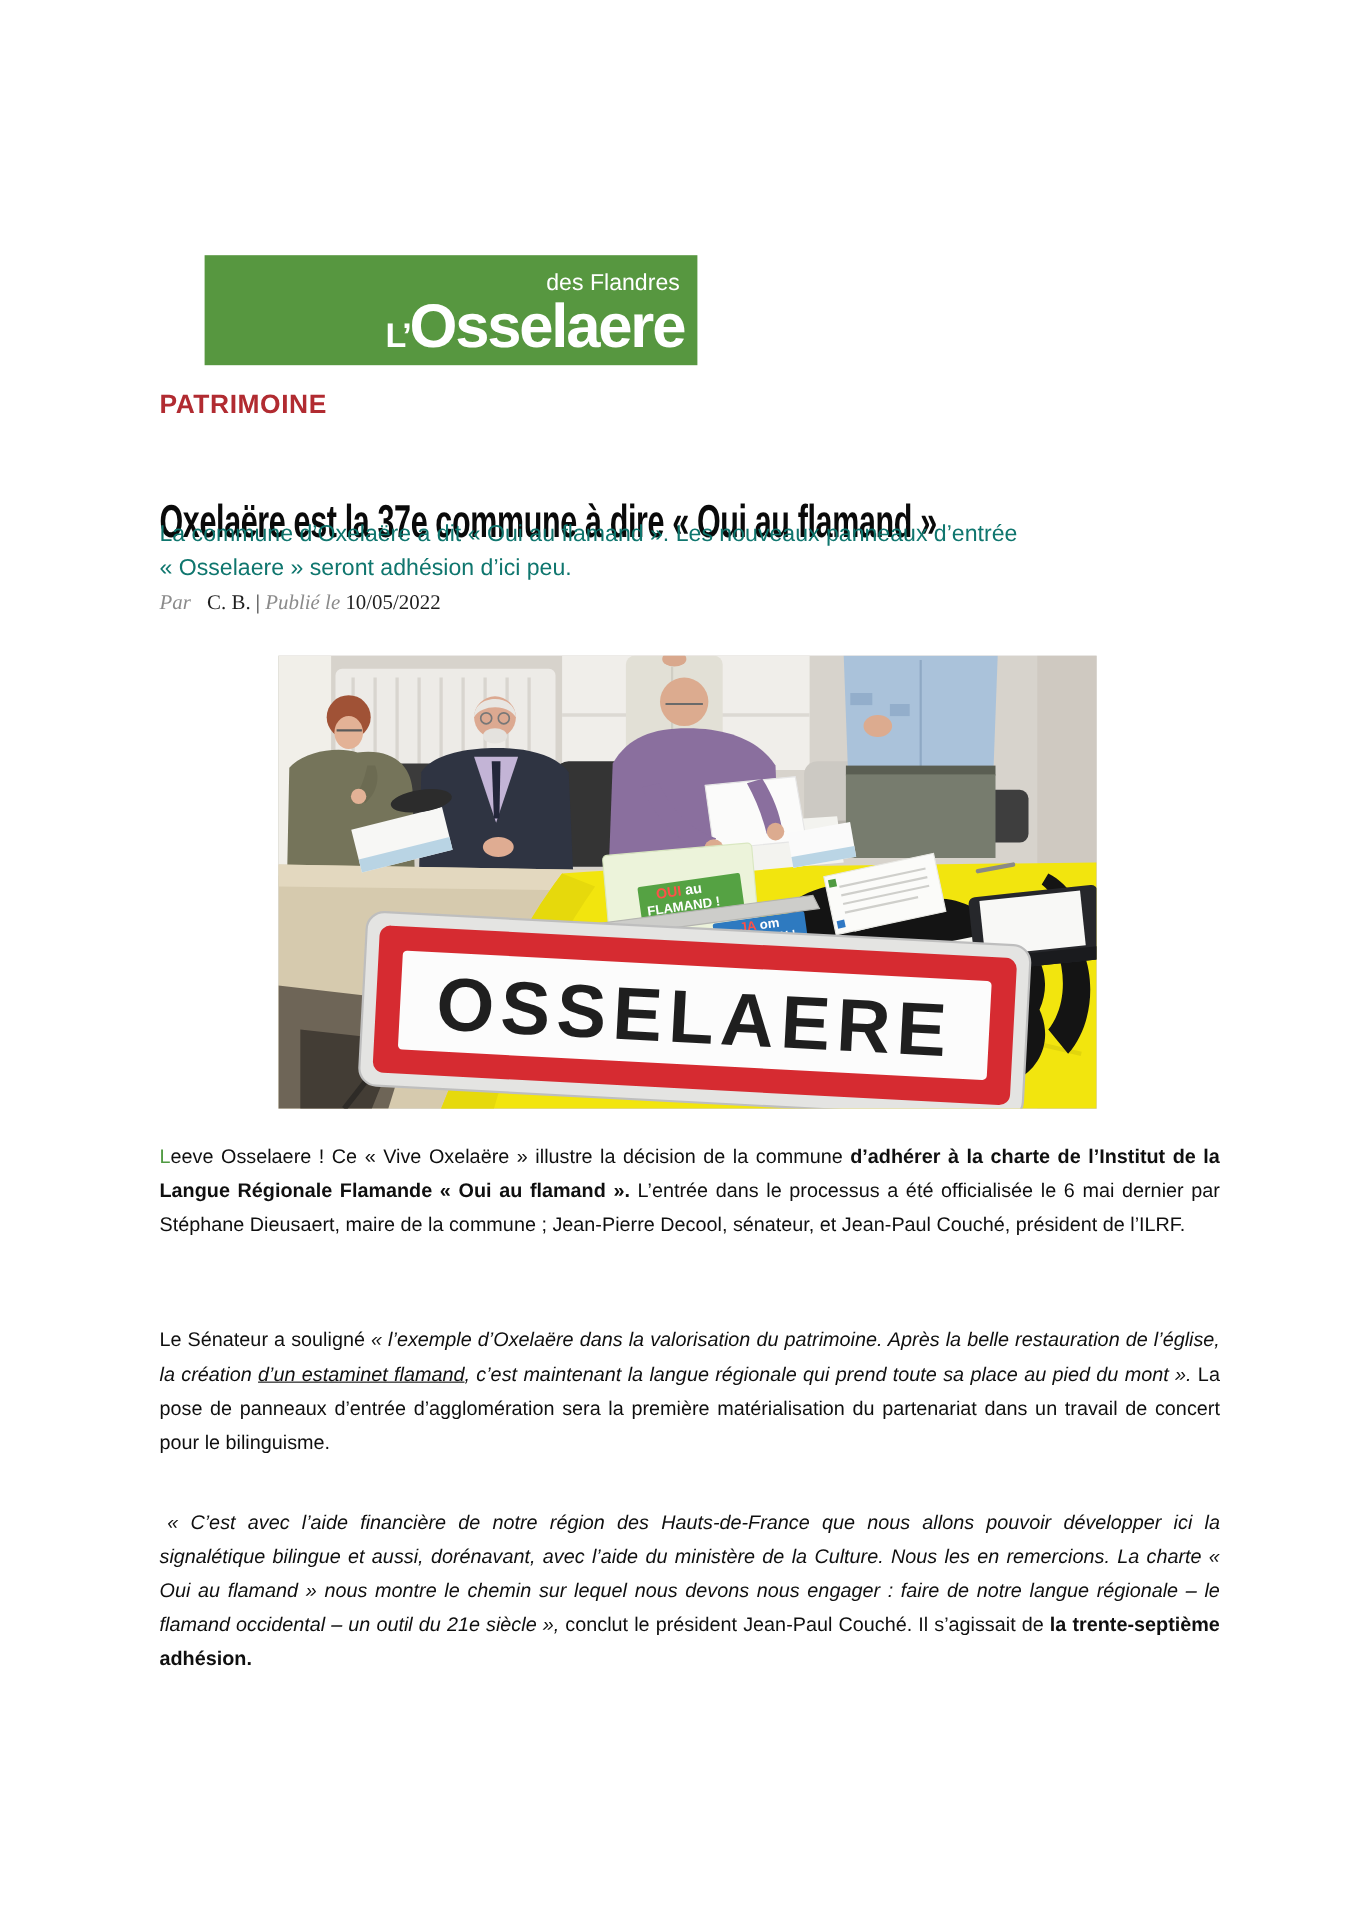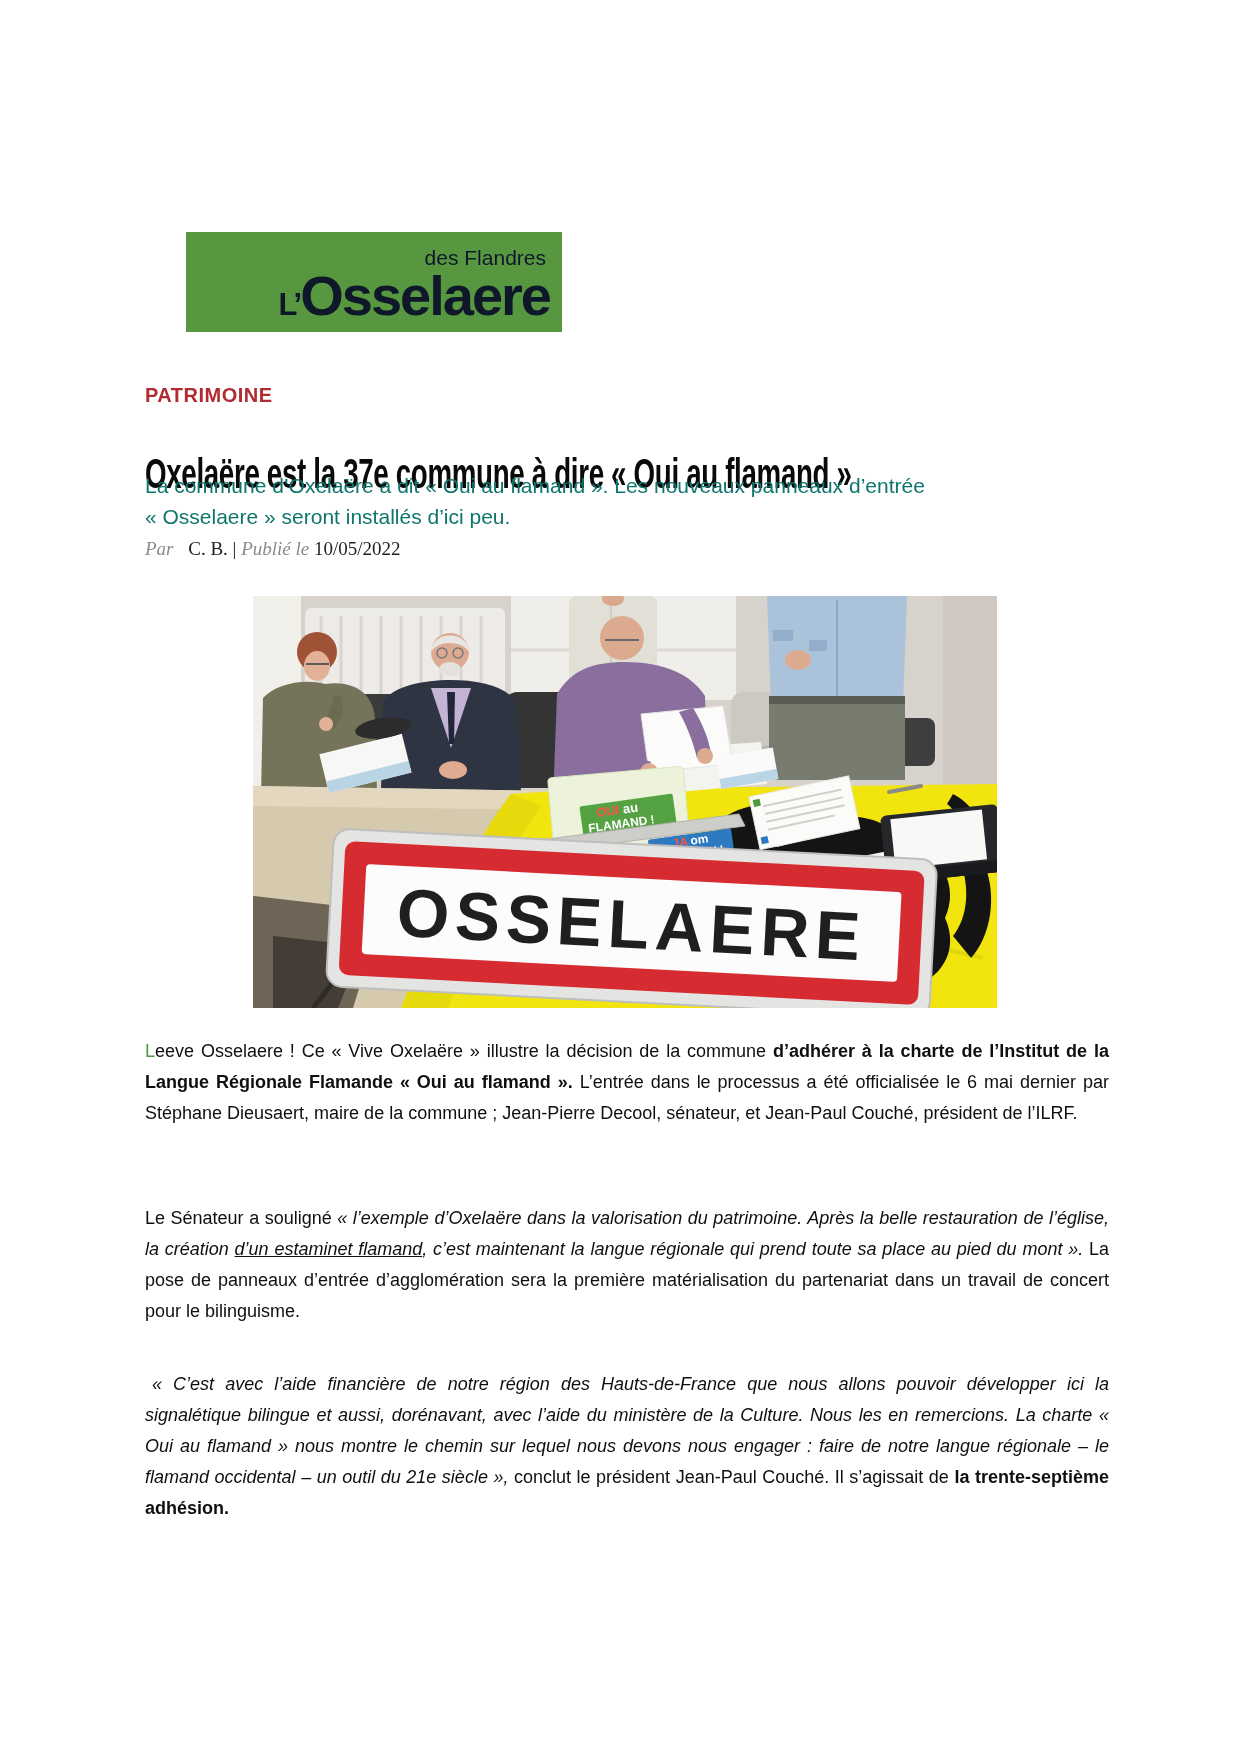--- a/index.html
+++ b/index.html
@@ -1,28 +1,28 @@
 <!DOCTYPE html>
 <html><head>
 <meta charset="utf-8">
 <style>
   html,body{margin:0;padding:0;background:#ffffff;}
   .page{position:relative;width:1240px;height:1753px;background:#ffffff;overflow:hidden;
         font-family:"Liberation Sans","DejaVu Sans",sans-serif;color:#111;}
 
   
-  .logo{position:absolute;left:186px;top:232px;width:376px;height:100px;background:#579740;
-        color:#0f172a;text-align:right;padding:0;box-sizing:border-box;}
+  .logo{position:absolute;left:186px;top:232px;width:448px;height:100px;background:#579740;
+        color:#ffffff;text-align:right;padding:0;box-sizing:border-box;}
   .logo-tagline{position:absolute;right:16px;top:14px;font-size:21px;font-weight:400;letter-spacing:0;}
   .logo-main{position:absolute;right:12px;bottom:8px;font-size:56px;font-weight:bold;
              letter-spacing:-2px;line-height:1;white-space:nowrap;}
   .logo-l{font-size:31px;font-weight:bold;}
 
   
-  .category{position:absolute;left:145px;top:384px;font-size:20px;font-weight:bold;
+  .category{position:absolute;left:145px;top:354px;font-size:24px;font-weight:bold;
             color:#b12b31;letter-spacing:.5px;}
 
   
   .headline{position:absolute;left:145px;top:422px;font-size:42px;font-weight:bold;color:#0a0a0a;
             white-space:nowrap;letter-spacing:-.5px;transform:scaleX(.66);transform-origin:0 50%;}
 
   
   .lede{position:absolute;left:145px;top:470px;width:965px;font-size:21px;line-height:31px;color:#0f766e;}
 
   
@@ -49,21 +49,21 @@
 
   <div class="logo">
     <div class="logo-tagline">des Flandres</div>
     <div class="logo-main"><span class="logo-l">L’</span><span>Osselaere</span></div>
   </div>
 
   <div class="category">PATRIMOINE</div>
 
   <h1 class="headline">Oxelaëre est la 37e commune à dire « Oui au flamand »</h1>
 
-  <div class="lede"><span>La commune d’Oxelaëre a dit « Oui au flamand ». Les nouveaux panneaux d’entrée</span><br><span>« Osselaere » seront installés d’ici peu.</span></div>
+  <div class="lede"><span>La commune d’Oxelaëre a dit « Oui au flamand ». Les nouveaux panneaux d’entrée</span><br><span>« Osselaere » seront adhésion d’ici peu.</span></div>
 
   <div class="byline">
     <span class="lbl">Par</span><span class="gap"></span>
     <span>C. B.</span>
     <span>|</span>
     <span class="lbl">Publié le</span>
     <span>10/05/2022</span>
   </div>
 
   <div class="photo">

